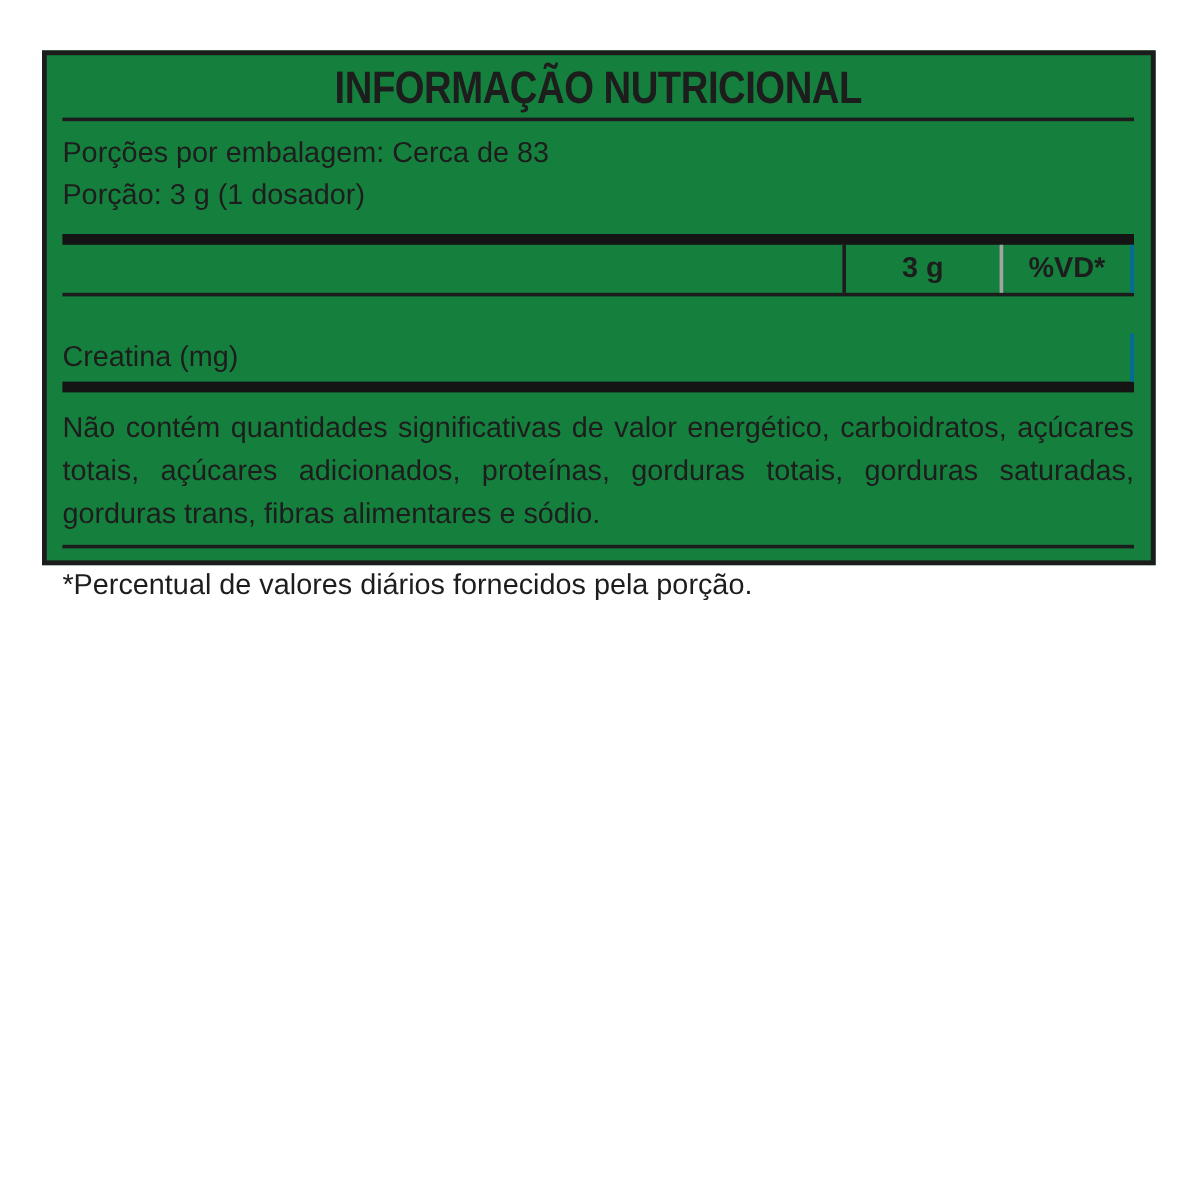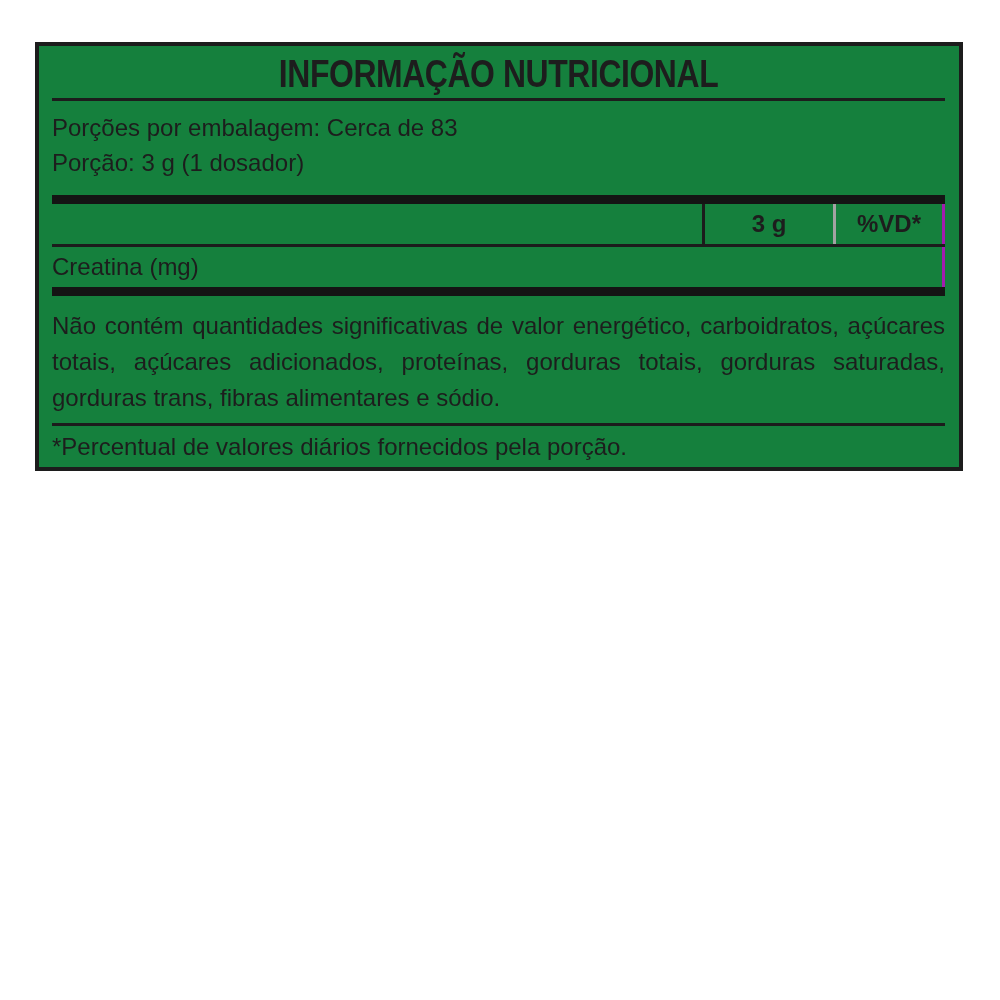--- a/index.html
+++ b/index.html
@@ -49,58 +49,58 @@
   .bar-thick {
     height: 9px;
     background: #141414;
   }
   .bar-top { margin-top: 15px; }
   .nt-row { display: flex; width: 100%; }
   .nt-header {
     height: 43px;
     border-bottom: 3px solid #1c1c1c;
   }
-  .nt-data { height: 40px; }
+  .nt-data { height: 40px; margin-top: 31px; }
   .nt-c1 {
     flex: 1 1 auto;
     display: flex;
     align-items: center;
     font-size: 24px;
   }
   .nt-c2 {
     flex: 0 0 134px;
     border-left: 3px solid #1c1c1c;
     border-right: 3px solid #a3a3a3;
     display: flex;
     align-items: center;
     justify-content: center;
     font-size: 24px;
   }
   .nt-c3 {
     flex: 0 0 109px;
-    border-right: 3px solid #a21caf;
+    border-right: 3px solid #0369a1;
     display: flex;
     align-items: center;
     justify-content: center;
     font-size: 24px;
   }
   .nt-header .nt-c2, .nt-header .nt-c3 { font-weight: bold; }
   .nt-data .nt-c2 { align-items: flex-end; padding-bottom: 2px; }
   .disclaimer {
     margin-top: 12px;
     font-size: 24px;
     line-height: 36px;
   }
   .just {
     text-align: justify;
     text-align-last: justify;
   }
   .rule-above-footnote { margin-top: 7px; }
   .footnote {
-    margin-top: 6px;
+    margin-top: 16px;
     font-size: 24px;
     line-height: 30px;
   }
 </style>
 </head>
 <body>
 
 <div class="label-box">
   <div class="inner">
 

